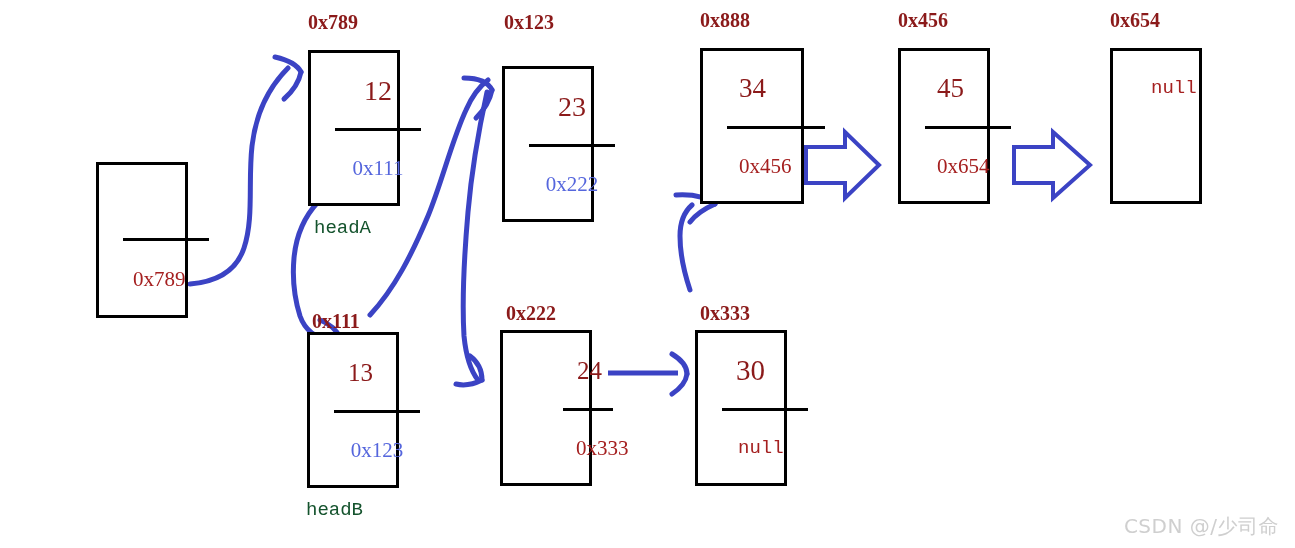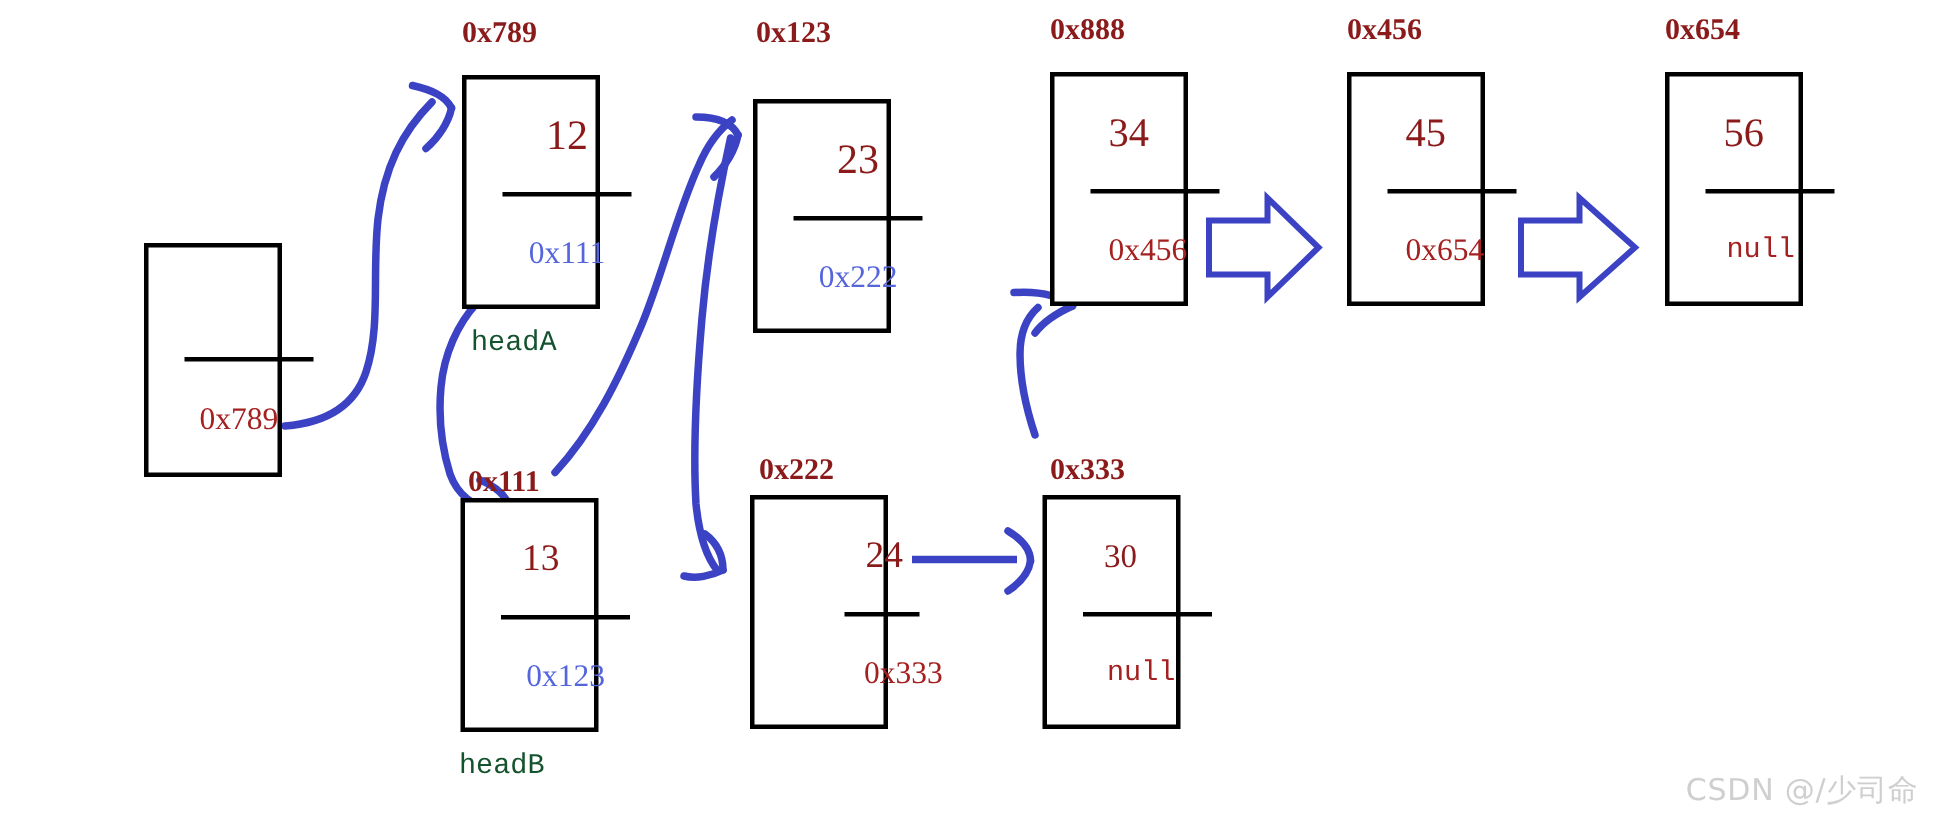--- a/index.html
+++ b/index.html
@@ -191,44 +191,41 @@
   <div class="node" style="left:502px; top:66px; width:92px; height:156px;">
     <div class="cell top" style="height:78px; justify-content:center;">
       <span class="cell-text val" style="font-size:28px;">23</span>
     </div>
     <div class="cell" style="height:75px; justify-content:center;">
       <span class="cell-text ptr-blue" style="font-size:21px;">0x222</span>
     </div>
   </div>
 
   <div class="addr-label" style="left:700px; top:10px;">0x888</div>
-  <div class="node" style="left:700px; top:48px; width:92px; height:156px;">
+  <div class="node" style="left:700px; top:48px; width:104px; height:156px;">
     <div class="cell top" style="height:78px; justify-content:flex-start; padding-left:12px;">
       <span class="cell-text val" style="font-size:27px;">34</span>
     </div>
     <div class="cell" style="height:75px; justify-content:flex-start; padding-left:12px;">
       <span class="cell-text ptr-red" style="font-size:21px;">0x456</span>
     </div>
   </div>
 
   <div class="addr-label" style="left:898px; top:10px;">0x456</div>
   <div class="node" style="left:898px; top:48px; width:92px; height:156px;">
     <div class="cell top" style="height:78px; justify-content:flex-start; padding-left:12px;">
       <span class="cell-text val" style="font-size:27px;">45</span>
     </div>
     <div class="cell" style="height:75px; justify-content:flex-start; padding-left:12px;">
       <span class="cell-text ptr-red" style="font-size:21px;">0x654</span>
     </div>
   </div>
 
   <div class="addr-label" style="left:1110px; top:10px;">0x654</div>
   <div class="node" style="left:1110px; top:48px; width:92px; height:156px;">
-    <div class="cell top" style="height:78px; justify-content:flex-start; padding-left:12px;">
-      <span class="cell-text val" style="font-size:27px;">56</span>
-    </div>
     <div class="cell" style="height:75px; justify-content:flex-start; padding-left:14px;">
       <span class="cell-text ptr-red mono" style="font-size:19px;">null</span>
     </div>
   </div>
 
   <div class="node" style="left:307px; top:332px; width:92px; height:156px;">
     <div class="cell top" style="height:78px; justify-content:flex-start; padding-left:14px;">
       <span class="cell-text val" style="font-size:25px;">13</span>
     </div>
     <div class="cell" style="height:75px; justify-content:center;">
@@ -245,21 +242,21 @@
       <span class="cell-text val" style="font-size:25px;">24</span>
     </div>
     <div class="cell" style="height:75px; justify-content:flex-start; padding-left:13px;">
       <span class="cell-text ptr-red" style="font-size:21px;">0x333</span>
     </div>
   </div>
 
   <div class="addr-label" style="left:700px; top:303px;">0x333</div>
   <div class="node" style="left:695px; top:330px; width:92px; height:156px;">
     <div class="cell top" style="height:78px; justify-content:flex-start; padding-left:14px;">
-      <span class="cell-text val" style="font-size:22px;">30</span>
+      <span class="cell-text val" style="font-size:29px;">30</span>
     </div>
     <div class="cell" style="height:75px; justify-content:flex-start; padding-left:16px;">
       <span class="cell-text ptr-red mono" style="font-size:19px;">null</span>
     </div>
   </div>
 
   <div id="watermark">CSDN @/少司命</div>
 
 </div>
 

